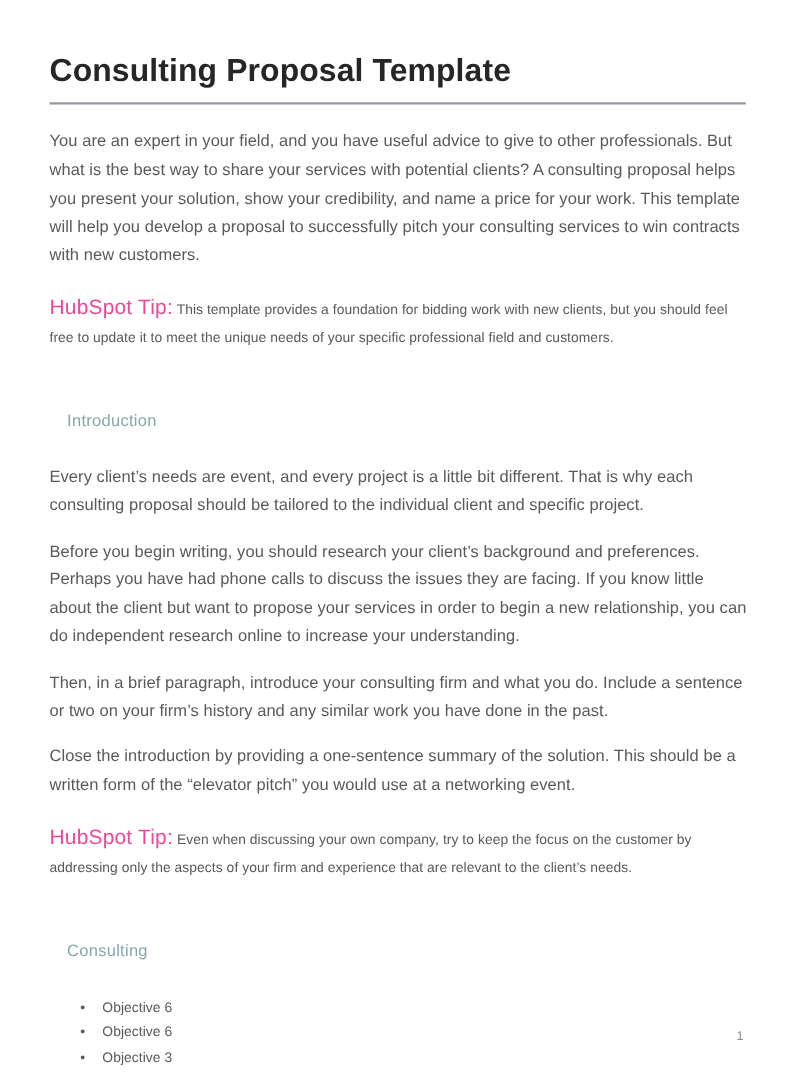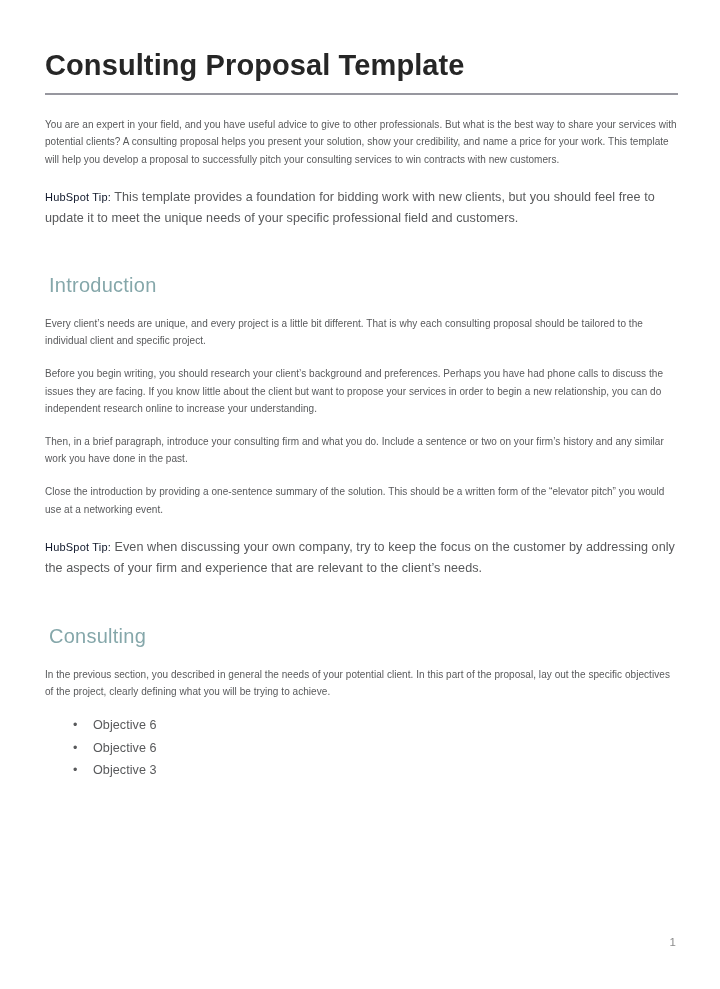--- a/index.html
+++ b/index.html
@@ -45,51 +45,51 @@
     margin-top: 11px;
     width: 633px;
     height: 2px;
     background: #97979f;
   }
 
   
   .para {
     margin: 0;
     padding-top: 16px;
-    font-size: 10px;
+    font-size: 15px;
     line-height: 1.72;
     color: #58595b;
     letter-spacing: 0.05px;
   }
 
   .para.first {
     padding-top: 21px;
   }
 
   
   .tip {
     margin: 0;
     padding-top: 19px;
     font-size: 12.6px;
     line-height: 1.72;
     color: #58595b;
     letter-spacing: 0.05px;
   }
 
   .tip-label {
-    color: #0f172a;
-    font-size: 11px;
+    color: #ec4899;
+    font-size: 19px;
     letter-spacing: 0.2px;
   }
 
   
   .section-heading {
-    margin: 4px;
+    margin: 16px;
     padding-top: 38px;
-    font-size: 20px;
+    font-size: 15px;
     font-weight: normal;
     color: #85a7aa;
     letter-spacing: 0.25px;
     line-height: 1.3;
   }
 
   .section-heading.objectives {
     padding-top: 39px;
   }
 
@@ -143,36 +143,35 @@
     <div class="title-rule"></div>
 
     <p class="para first">You are an expert in your field, and you have useful advice to give to other professionals. But what is the best way to share your services with potential clients? A consulting proposal helps you present your solution, show your credibility, and name a price for your work. This template will help you develop a proposal to successfully pitch your consulting services to win contracts with new customers.</p>
 
     <p class="tip">
       <span class="tip-label">HubSpot Tip:</span><span> This template provides a foundation for bidding work with new clients, but you should feel free to update it to meet the unique needs of your specific professional field and customers.</span>
     </p>
 
     <h2 class="section-heading">Introduction</h2>
 
-    <p class="para">Every client’s needs are unique, and every project is a little bit different. That is why each consulting proposal should be tailored to the individual client and specific project.</p>
+    <p class="para">Every client’s needs are event, and every project is a little bit different. That is why each consulting proposal should be tailored to the individual client and specific project.</p>
 
     <p class="para">Before you begin writing, you should research your client’s background and preferences. Perhaps you have had phone calls to discuss the issues they are facing. If you know little about the client but want to propose your services in order to begin a new relationship, you can do independent research online to increase your understanding.</p>
 
 
     <p class="para">Then, in a brief paragraph, introduce your consulting firm and what you do. Include a sentence or two on your firm’s history and any similar work you have done in the past.</p>
 
     <p class="para">Close the introduction by providing a one-sentence summary of the solution. This should be a written form of the “elevator pitch” you would use at a networking event.</p>
 
     <p class="tip">
       <span class="tip-label">HubSpot Tip:</span><span> Even when discussing your own company, try to keep the focus on the customer by addressing only the aspects of your firm and experience that are relevant to the client’s needs.</span>
     </p>
 
     <h2 class="section-heading objectives">Consulting</h2>
 
-    <p class="para">In the previous section, you described in general the needs of your potential client. In this part of the proposal, lay out the specific objectives of the project, clearly defining what you will be trying to achieve.</p>
 
     <ul class="bullets">
       <li class="bullet-item">
         <span class="dot">•</span>
         <span>Objective 6</span>
       </li>
       <li class="bullet-item">
         <span class="dot">•</span>
         <span>Objective 6</span>
       </li>

